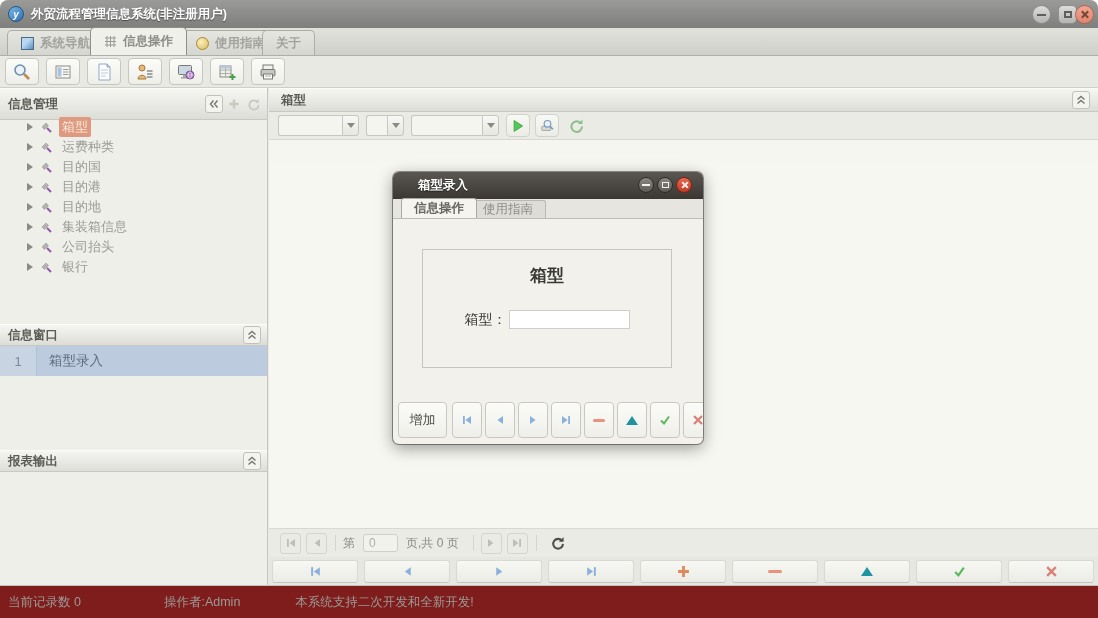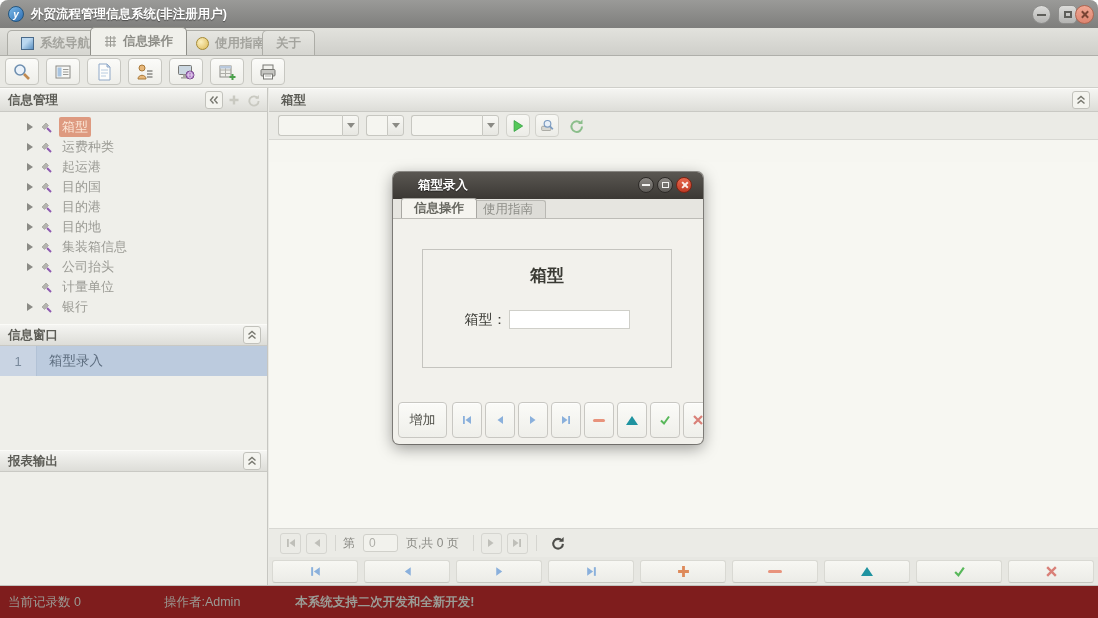--- a/index.html
+++ b/index.html
@@ -35,21 +35,21 @@
   .coin-icon { width:13px; height:13px; border-radius:50%; background:radial-gradient(circle at 35% 35%,#FBF0C0,#DDB955); border:1px solid #A58A35; }
 
   
   .apptoolbar { position:absolute; left:0; top:56px; width:100%; height:32px; background:#E9E9E4;
     border-bottom:1px solid #CFCFCA; display:flex; align-items:center; gap:7px; padding-left:5px; }
   .toolbtn { width:34px; height:27px; border:1px solid #C7C7C1; border-radius:4px;
     background:linear-gradient(#FBFBF9,#EEEEE9); display:flex; align-items:center; justify-content:center; cursor:default; }
 
   
   .sidebar { position:absolute; left:0; top:88px; width:268px; height:497px; background:#EFEFEA; border-right:1px solid #C6C6C1; }
-  .sec-header { position:absolute; left:0; width:100%; height:24px;
+  .sec-header { position:absolute; left:0; width:100%; height:32px;
     background:linear-gradient(#F5F5F2,#DDDDD8); border-top:1px solid #FBFBF8; border-bottom:1px solid #C9C9C4;
     display:flex; align-items:center; padding:0 6px 0 8px; font-size:12.5px; font-weight:bold; color:#5C5C56; }
   .sec-header .spacer { flex:1; }
   .hdr-btn { width:18px; height:18px; border:1px solid #C2C2BC; border-radius:3px; background:#F4F4EF;
     display:flex; align-items:center; justify-content:center; margin-left:3px; cursor:default; }
   .hdr-ghost { width:16px; height:16px; display:flex; align-items:center; justify-content:center; margin-left:3px; cursor:default; }
 
   .tree { position:absolute; left:0; top:24px; width:100%; height:212px; padding-top:5px; overflow:hidden; }
   .tree-item { height:20px; display:flex; align-items:center; padding-left:27px; cursor:default; }
   .expander { width:0; height:0; border-top:4px solid transparent; border-bottom:4px solid transparent;
@@ -98,21 +98,21 @@
 
   
   .bigbtns { position:absolute; left:0; top:469px; width:100%; height:28px; background:#E7E7E2;
     display:flex; align-items:center; padding-left:3px; gap:6px; }
   .bigbtn { width:86px; height:23px; border:1px solid #D9D9D3; border-bottom-color:#C6C6C0; border-radius:3px;
     background:linear-gradient(#F7F7F3,#ECECE7); display:flex; align-items:center; justify-content:center; cursor:default; }
 
   
   .statusbar { position:absolute; left:0; top:585px; width:100%; height:33px; background:#7f1d1d;
     border-top:1px solid #C2C2BE; display:flex; align-items:center; font-size:12.5px; color:#9B9B95; }
-  .statusbar .s1 { margin-left:8px; } .statusbar .s2 { margin-left:83px; } .statusbar .s3 { margin-left:55px;font-weight:bold; }
+  .statusbar .s1 { margin-left:8px; } .statusbar .s2 { margin-left:83px; } .statusbar .s3 { margin-left:55px; }
 
   
   .dialog { position:absolute; left:393px; top:172px; width:310px; height:272px; background:#F2F1EC;
     border-radius:6px; box-shadow:0 4px 16px rgba(0,0,0,.4), 0 0 0 1px rgba(90,87,82,.6); z-index:10; }
   .d-title { position:absolute; left:0; top:0; width:100%; height:27px; border-radius:6px 6px 0 0;
     background:linear-gradient(#5A5752,#3B3834); display:flex; align-items:center; padding-left:25px;
     color:#fff; font-weight:bold; font-size:12.5px; text-shadow:0 1px 1px rgba(0,0,0,.6); }
   .d-btn { position:absolute; top:5px; width:16px; height:16px; border-radius:50%; display:flex; align-items:center;
     justify-content:center; cursor:default; }
   .d-btn.dgray { background:linear-gradient(#8A8783,#5E5B57); border:1px solid #2E2B28; }
@@ -302,69 +302,53 @@
             <line x1="7" y1="7" x2="11" y2="11" stroke="#8E5AB0" stroke-width="2"></line>
           </svg>
         <span class="tree-label">运费种类</span>
       </div>
       <div class="tree-item">
         <span class="expander"></span>
         <svg class="tree-ico" viewBox="0 0 13 13">
             <path d="M2 6 L6 2 L8.5 4.5 L7 6 L4.5 8.5 Z" fill="#B4B4AE" stroke="#8A8A84" stroke-width=".5"></path>
             <line x1="7" y1="7" x2="11" y2="11" stroke="#8E5AB0" stroke-width="2"></line>
           </svg>
-        <span class="tree-label">起运港</span>
+        <span class="tree-label">目的国</span>
       </div>
       <div class="tree-item">
         <span class="expander"></span>
         <svg class="tree-ico" viewBox="0 0 13 13">
             <path d="M2 6 L6 2 L8.5 4.5 L7 6 L4.5 8.5 Z" fill="#B4B4AE" stroke="#8A8A84" stroke-width=".5"></path>
             <line x1="7" y1="7" x2="11" y2="11" stroke="#8E5AB0" stroke-width="2"></line>
           </svg>
-        <span class="tree-label">目的国</span>
+        <span class="tree-label">目的港</span>
       </div>
       <div class="tree-item">
         <span class="expander"></span>
         <svg class="tree-ico" viewBox="0 0 13 13">
             <path d="M2 6 L6 2 L8.5 4.5 L7 6 L4.5 8.5 Z" fill="#B4B4AE" stroke="#8A8A84" stroke-width=".5"></path>
             <line x1="7" y1="7" x2="11" y2="11" stroke="#8E5AB0" stroke-width="2"></line>
           </svg>
-        <span class="tree-label">目的港</span>
+        <span class="tree-label">目的地</span>
       </div>
       <div class="tree-item">
         <span class="expander"></span>
         <svg class="tree-ico" viewBox="0 0 13 13">
             <path d="M2 6 L6 2 L8.5 4.5 L7 6 L4.5 8.5 Z" fill="#B4B4AE" stroke="#8A8A84" stroke-width=".5"></path>
             <line x1="7" y1="7" x2="11" y2="11" stroke="#8E5AB0" stroke-width="2"></line>
           </svg>
-        <span class="tree-label">目的地</span>
+        <span class="tree-label">集装箱信息</span>
       </div>
       <div class="tree-item">
         <span class="expander"></span>
         <svg class="tree-ico" viewBox="0 0 13 13">
             <path d="M2 6 L6 2 L8.5 4.5 L7 6 L4.5 8.5 Z" fill="#B4B4AE" stroke="#8A8A84" stroke-width=".5"></path>
             <line x1="7" y1="7" x2="11" y2="11" stroke="#8E5AB0" stroke-width="2"></line>
           </svg>
-        <span class="tree-label">集装箱信息</span>
-      </div>
-      <div class="tree-item">
-        <span class="expander"></span>
-        <svg class="tree-ico" viewBox="0 0 13 13">
-            <path d="M2 6 L6 2 L8.5 4.5 L7 6 L4.5 8.5 Z" fill="#B4B4AE" stroke="#8A8A84" stroke-width=".5"></path>
-            <line x1="7" y1="7" x2="11" y2="11" stroke="#8E5AB0" stroke-width="2"></line>
-          </svg>
         <span class="tree-label">公司抬头</span>
-      </div>
-      <div class="tree-item">
-        <span class="expander none"></span>
-        <svg class="tree-ico" viewBox="0 0 13 13">
-            <path d="M2 6 L6 2 L8.5 4.5 L7 6 L4.5 8.5 Z" fill="#B4B4AE" stroke="#8A8A84" stroke-width=".5"></path>
-            <line x1="7" y1="7" x2="11" y2="11" stroke="#8E5AB0" stroke-width="2"></line>
-          </svg>
-        <span class="tree-label">计量单位</span>
       </div>
       <div class="tree-item">
         <span class="expander"></span>
         <svg class="tree-ico" viewBox="0 0 13 13">
             <path d="M2 6 L6 2 L8.5 4.5 L7 6 L4.5 8.5 Z" fill="#B4B4AE" stroke="#8A8A84" stroke-width=".5"></path>
             <line x1="7" y1="7" x2="11" y2="11" stroke="#8E5AB0" stroke-width="2"></line>
           </svg>
         <span class="tree-label">银行</span>
       </div>
     </div>

